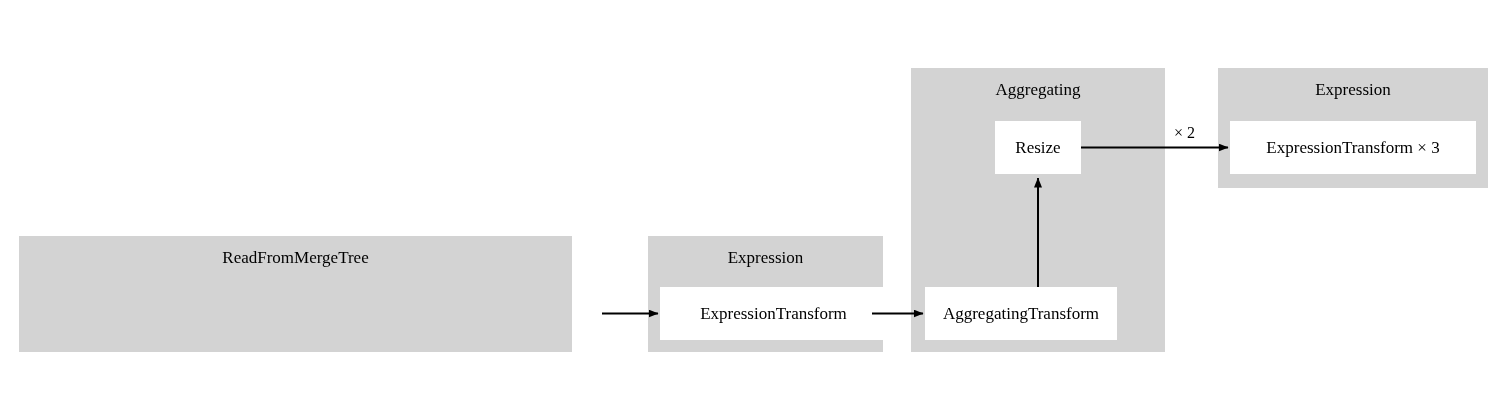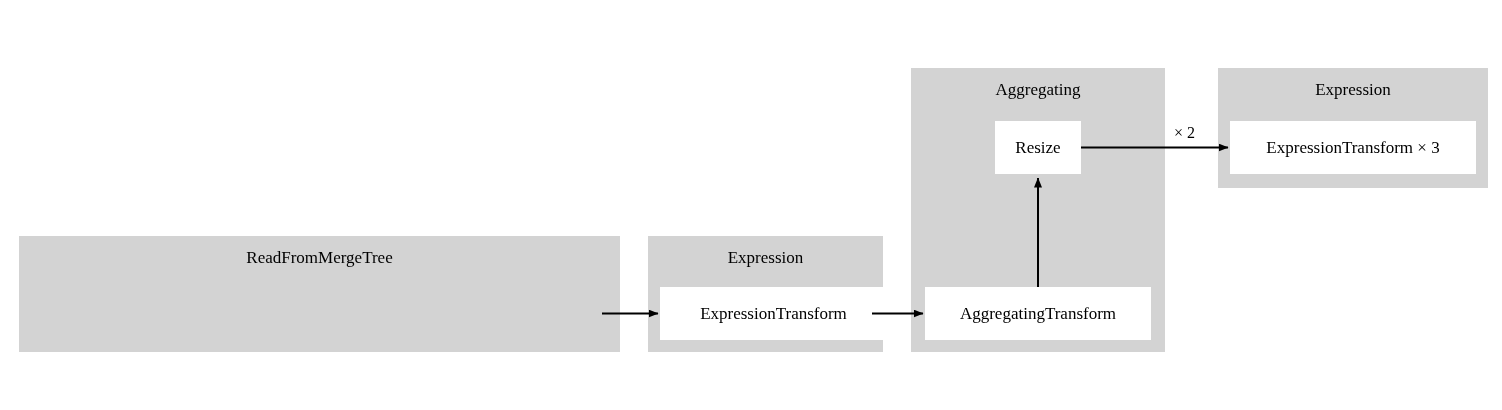--- a/index.html
+++ b/index.html
@@ -59,33 +59,33 @@
     line-height: 1;
     color: #000000;
     white-space: nowrap;
   }
 </style>
 </head>
 <body>
 
 <div id="canvas">
 
-  <div class="cluster" style="left:19px; top:236px; width:601px; height:116px;">
+  <div class="cluster" style="left:19px; top:236px; width:553px; height:116px;">
     <div class="cluster-label" style="top:13px;">ReadFromMergeTree</div>
   </div>
 
   <div class="cluster" style="left:648px; top:236px; width:235px; height:116px;">
     <div class="cluster-label" style="top:13px;">Expression</div>
     <div class="node" style="left:12px; top:51px; width:227px; height:53px;">ExpressionTransform</div>
   </div>
 
   <div class="cluster" style="left:911px; top:68px; width:254px; height:284px;">
     <div class="cluster-label" style="top:13px;">Aggregating</div>
     <div class="node" style="left:84px; top:53px; width:86px; height:53px;">Resize</div>
-    <div class="node" style="left:14px; top:219px; width:226px; height:53px;">AggregatingTransform</div>
+    <div class="node" style="left:14px; top:219px; width:192px; height:53px;">AggregatingTransform</div>
   </div>
 
   <div class="cluster" style="left:1218px; top:68px; width:270px; height:120px;">
     <div class="cluster-label" style="top:13px;">Expression</div>
     <div class="node" style="left:12px; top:53px; width:246px; height:53px;">ExpressionTransform × 3</div>
   </div>
 
   <svg class="edge-layer" viewBox="0 0 1502 410" xmlns="http://www.w3.org/2000/svg">
     <defs>
       <marker id="arrowhead" markerWidth="10" markerHeight="8" refX="9.5" refY="4" orient="auto" markerUnits="userSpaceOnUse">

